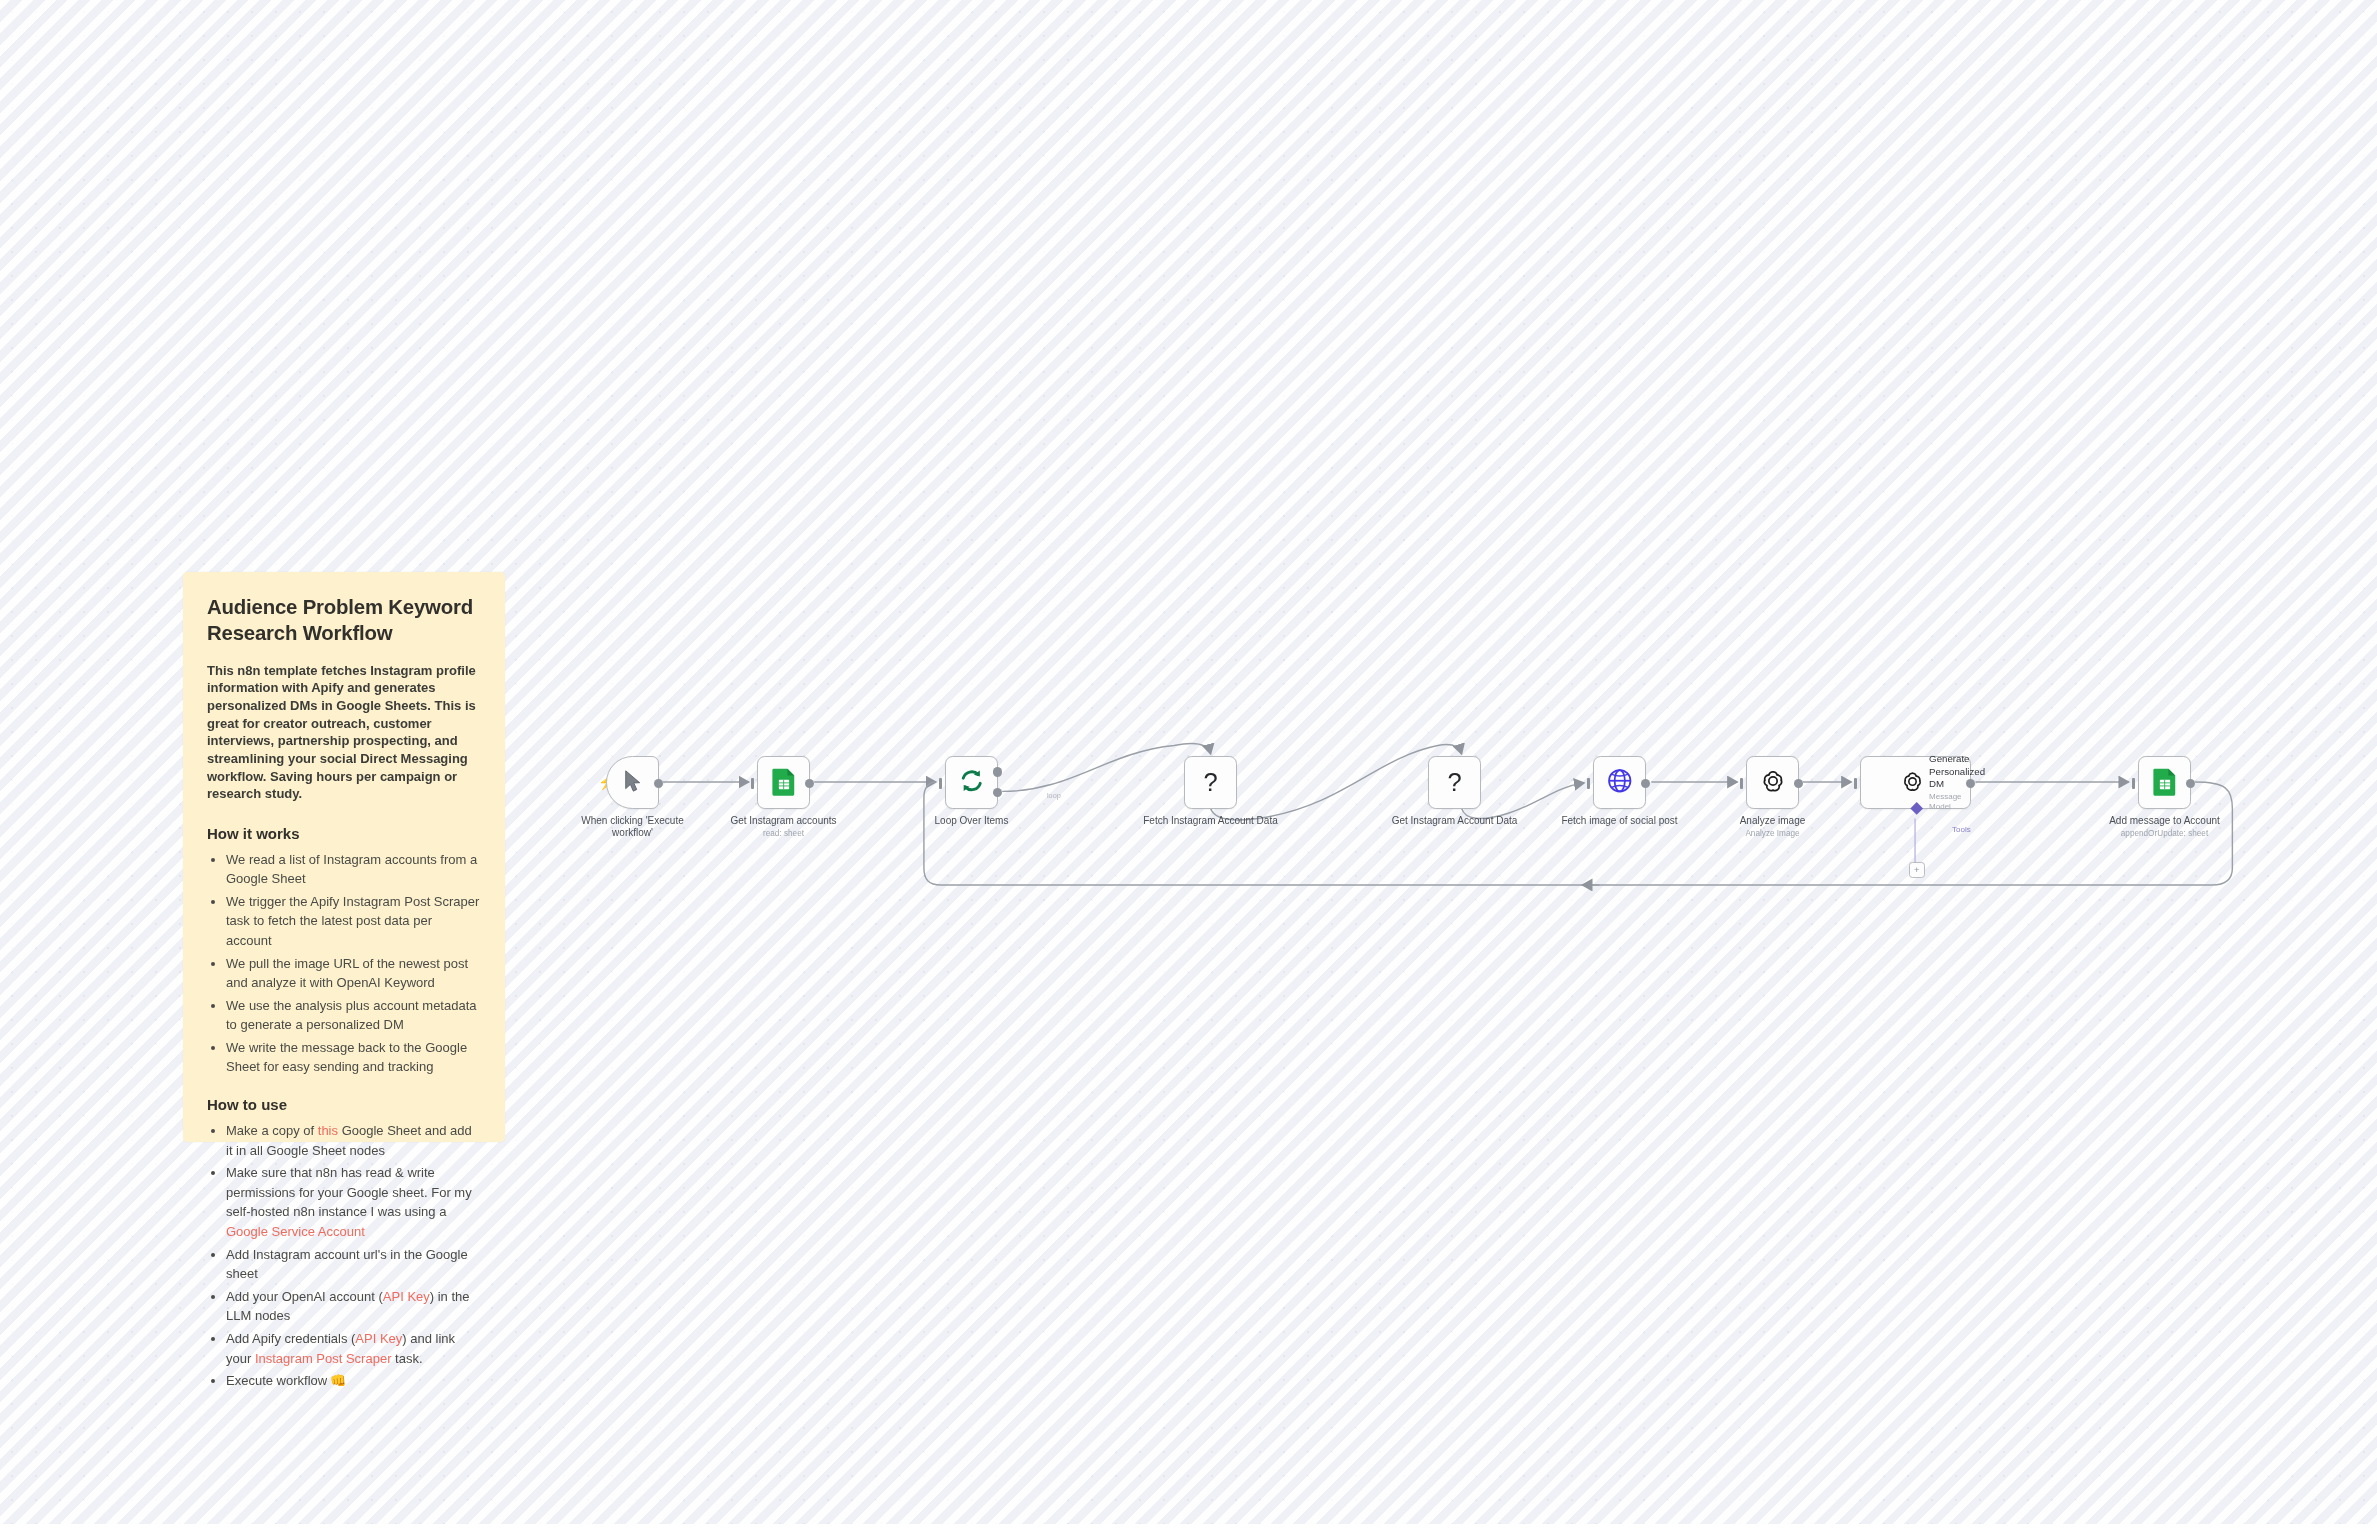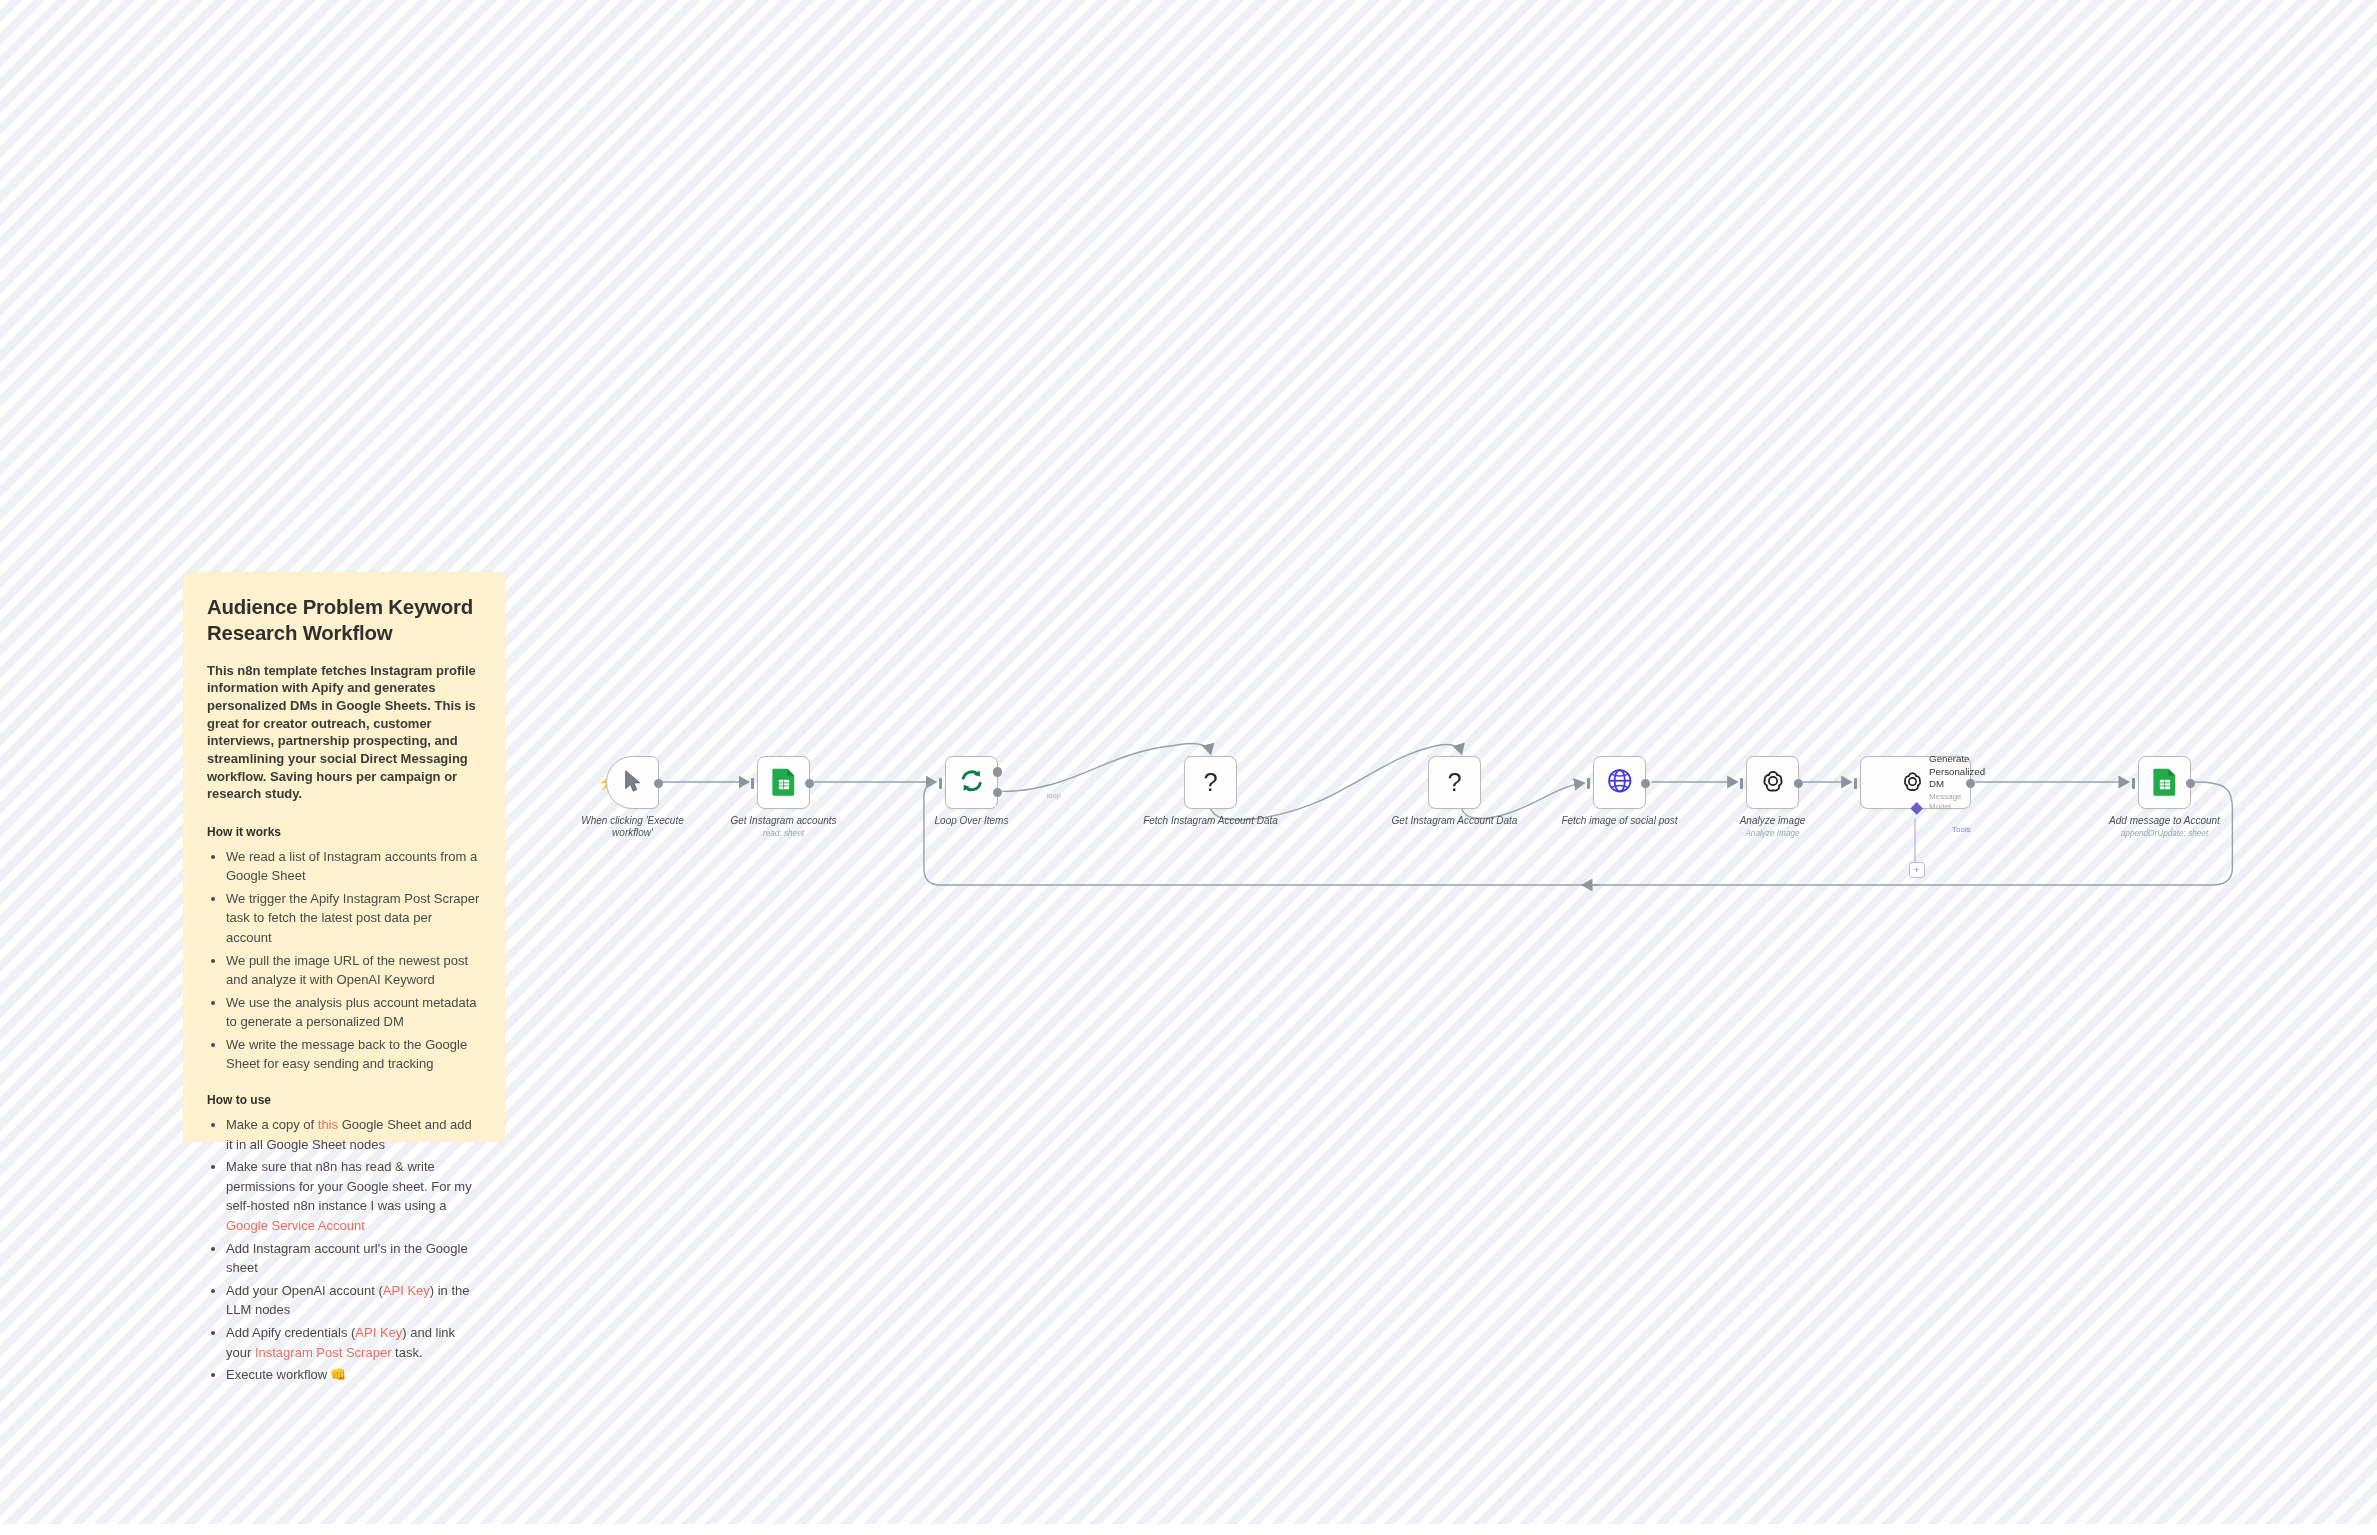--- a/index.html
+++ b/index.html
@@ -55,21 +55,21 @@
     letter-spacing: -0.2px;
   }
   #sticky .note-para {
     font-size: 13px;
     font-weight: bold;
     line-height: 1.36;
     color: #3b3b38;
     margin: 0 0 22px 0;
   }
   #sticky .note-h {
-    font-size: 12px;
+    font-size: 15px;
     font-weight: bold;
     color: #32302c;
     margin: 0 0 7.7px 0;
   }
   #sticky ul {
     margin: 0 0 19px 0;
     padding-left: 19px;
     list-style: disc;
   }
   #sticky li {
@@ -108,21 +108,20 @@
     position: absolute;
     text-align: center;
     font-size: 10px;
     color: #4b4f56;
     line-height: 1.22;
     width: 145px;
     left: 50%;
     transform: translateX(-50%);
     top: 58px;
     pointer-events: none;
-    font-style: italic;
   }
   .node-sub {
     display: block;
     font-size: 8.2px;
     color: #9ea3ac;
     margin-top: 1.7px;
   }
   .wide-label {
     font-size: 9.7px;
     color: #32353b;

